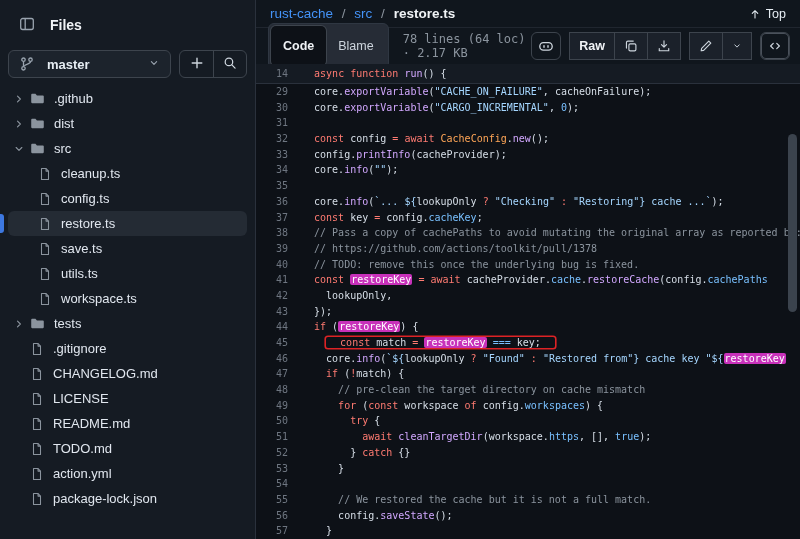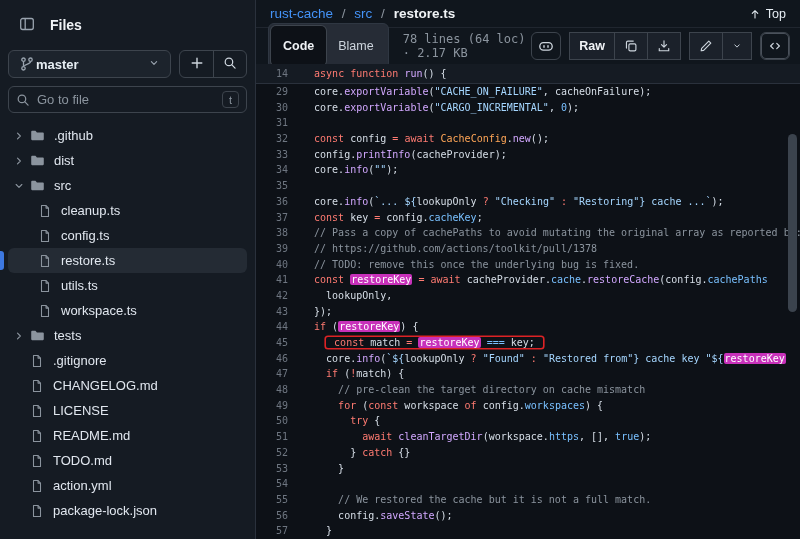--- a/index.html
+++ b/index.html
@@ -8,21 +8,21 @@
   .app { display:flex; width:800px; height:539px; }
 
   
   .sidebar { width:256px; min-width:256px; background:#151b23; border-right:1px solid #2a313c;
     padding:0 8px; position:relative; }
   .side-head { display:flex; align-items:center; gap:10px; padding:12px 4px 10px 6px; }
   .side-head .title { font-weight:bold; font-size:14px; color:#f0f3f6; }
   .icon-btn { background:none; border:none; color:#9aa4af; display:flex; align-items:center;
     justify-content:center; width:26px; height:26px; border-radius:6px; cursor:pointer; }
   .branch-row { display:flex; gap:8px; padding:2px 0 8px 0; }
-  .branch-btn { flex:1; display:flex; align-items:center; gap:1px; background:#1c232c;
+  .branch-btn { flex:1; display:flex; align-items:center; gap:12px; background:#1c232c;
     border:1px solid #3d444d; border-radius:6px; height:28px; padding:0 10px; color:#e6edf3;
     font-size:13px; font-weight:bold; cursor:pointer; }
   .branch-btn .caret { margin-left:auto; color:#9aa4af; }
   .btn-group { display:flex; border:1px solid #3d444d; border-radius:6px; overflow:hidden; }
   .btn-group button { width:33px; height:26px; background:transparent; border:none; color:#cdd5dd;
     font-size:15px; display:flex; align-items:center; justify-content:center; cursor:pointer; }
   .btn-group button + button { border-left:1px solid #3d444d; }
   .goto { display:flex; align-items:center; gap:7px; border:1px solid #3d444d; border-radius:6px;
     height:27px; padding:0 7px; margin-bottom:10px; color:#8b949e; }
   .goto input { flex:1; background:transparent; border:none; outline:none; color:#cdd5dd;
@@ -74,21 +74,21 @@
     font-family:"DejaVu Sans Mono","Liberation Mono",monospace; font-size:10px; }
   .crow { height:15.7px; line-height:15.7px; white-space:pre; display:flex; }
   .crow .ln { display:inline-block; min-width:46px; width:46px; text-align:right;
     padding-right:14px; color:#6e7681; cursor:pointer; flex:none; }
   .crow .src { flex:1; overflow:hidden; }
   .stickyline .crow { height:19px; line-height:19px; background:#151b23; }
   .stickyline { border-bottom:1px solid #2a313c; }
   .pl { color:#d7dfe8; } .k { color:#ff7b72; } .fn { color:#d2a8ff; } .c { color:#79c0ff; }
   .str { color:#a5d6ff; } .cm { color:#8b949e; } .cls { color:#ffa657; }
   .hl { background:#c831ba; color:#ffffff; border-radius:2px; padding:0 1px; }
-  .redbox { box-shadow:0 0 0 1.6px #dd2325; border-radius:2px; padding:0 8px; }
+  .redbox { box-shadow:0 0 0 1.6px #dd2325; border-radius:2px; padding:0 14px; }
   .scroll-thumb { position:absolute; right:3px; top:70px; width:9px; height:178px;
     background:#3b434d; border-radius:5px; }
   svg.i { width:16px; height:16px; } svg.ti { width:15px; height:15px; } svg.si { width:12px; height:12px; }
 </style>
 </head>
 <body>
 
 <svg width="0" height="0" style="position:absolute">
   <defs>
     <g fill="none" stroke="currentColor" stroke-width="1.3" stroke-linecap="round" stroke-linejoin="round">
@@ -180,29 +180,20 @@
               </svg></span>
           </button>
         <button>
             <span><svg class="i" style="width:14px;height:14px">
                 <use href="#i-search"></use>
               </svg></span>
           </button>
       </div>
     </div>
 
-    <div class="goto">
-      <span style="display:flex">
-          <svg class="i" style="width:14px;height:14px">
-            <use href="#i-search"></use>
-          </svg>
-        </span>
-      <input placeholder="Go to file" style="">
-      <kbd>t</kbd>
-    </div>
 
     <div class="tree" id="tree">
         <div class="trow">
           <span class="chev">
             <svg class="si">
               <use href="#i-chev"></use>
             </svg>
           </span>
           <span class="ticon">
             <svg class="ti">
@@ -253,20 +244,28 @@
           </span>
           <span>config.ts</span>
         </div>
         <div class="trow file-d1 selected">
           <span class="ticon">
             <svg class="ti" style="width:14px;height:14px">
               <use href="#i-file"></use>
             </svg>
           </span>
           <span>restore.ts</span>
+        </div>
+        <div class="trow file-d1">
+          <span class="ticon">
+            <svg class="ti" style="width:14px;height:14px">
+              <use href="#i-file"></use>
+            </svg>
+          </span>
+          <span>save.ts</span>
         </div>
         <div class="trow file-d1">
           <span class="ticon">
             <svg class="ti" style="width:14px;height:14px">
               <use href="#i-file"></use>
             </svg>
           </span>
           <span>utils.ts</span>
         </div>
         <div class="trow file-d1">

